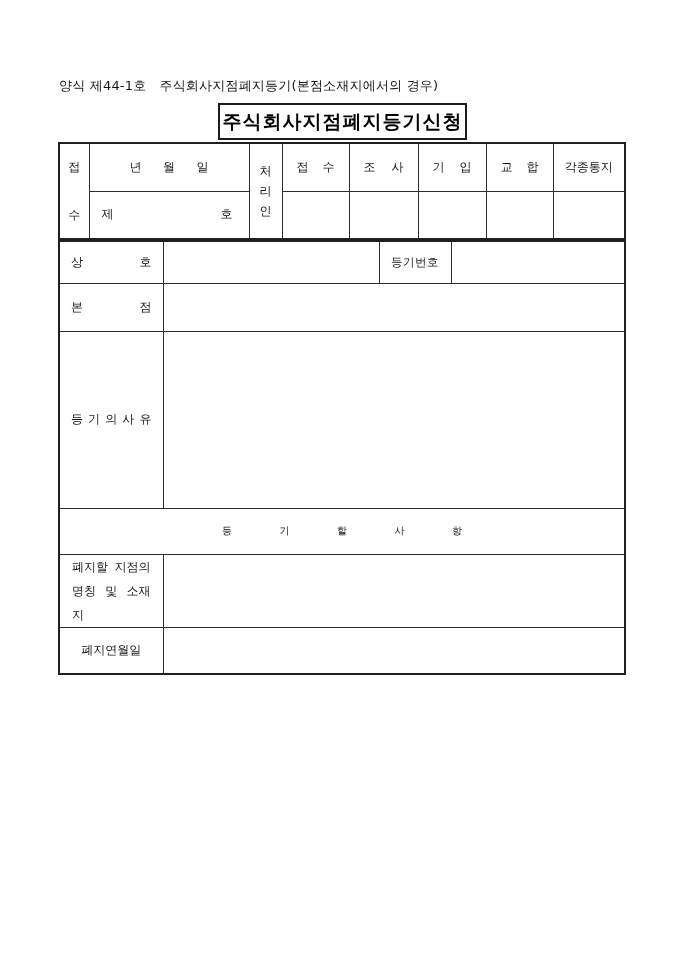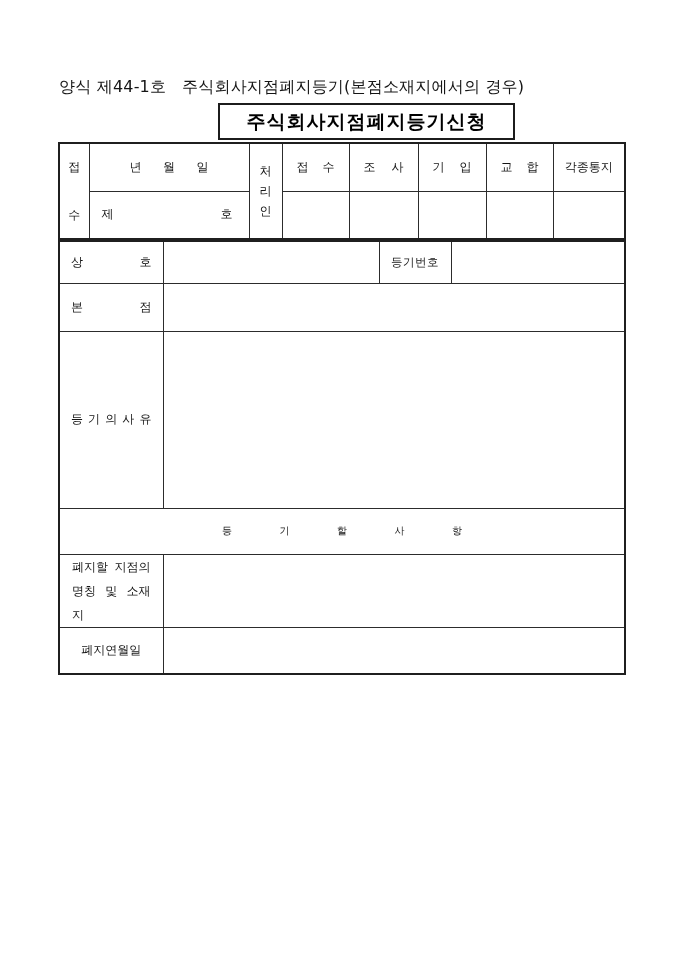--- a/index.html
+++ b/index.html
@@ -2,25 +2,25 @@
 <html><head>
 <meta charset="utf-8">
 <style>
   html,body{margin:0;padding:0;background:#ffffff;}
   .page{
     position:relative;width:680px;height:962px;background:#ffffff;
     font-family:"DejaVu Sans","Liberation Sans",sans-serif;color:#111111;
     overflow:hidden;
   }
   .note{
-    position:absolute;left:59px;top:77px;font-size:16px;letter-spacing:.2px;
+    position:absolute;left:59px;top:77px;font-size:13px;letter-spacing:.2px;
     white-space:pre;color:#151515;
   }
   .title-box{
-    position:absolute;left:218px;top:103px;width:297px;height:37px;
+    position:absolute;left:218px;top:103px;width:249px;height:37px;
     border:2px solid #1c1c1c;box-sizing:border-box;
     display:flex;align-items:center;justify-content:center;
   }
   .title-box .title{
     font-size:19px;font-weight:bold;letter-spacing:1px;white-space:nowrap;color:#000;
   }
   table{
     position:absolute;border-collapse:collapse;table-layout:fixed;background:#fff;
     border:2px solid #1f1f1f;
   }

